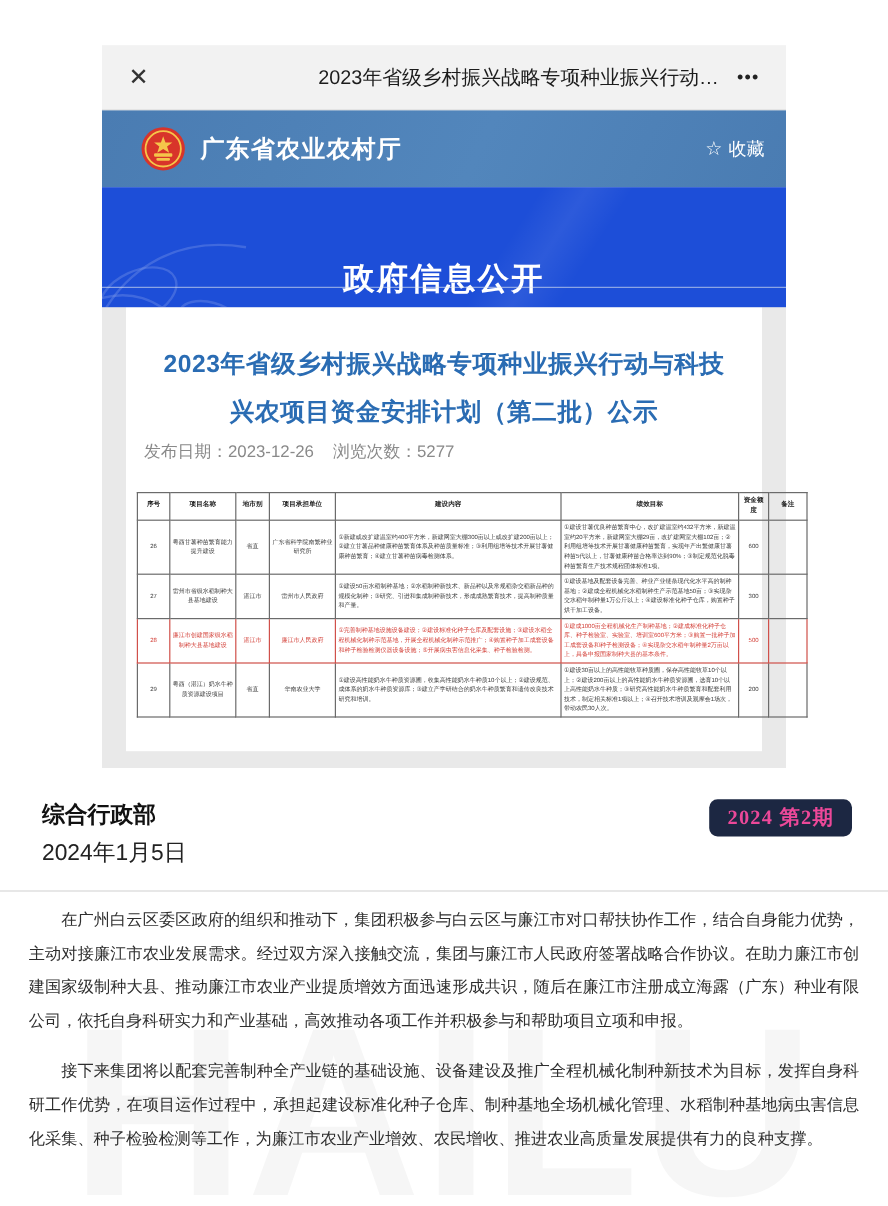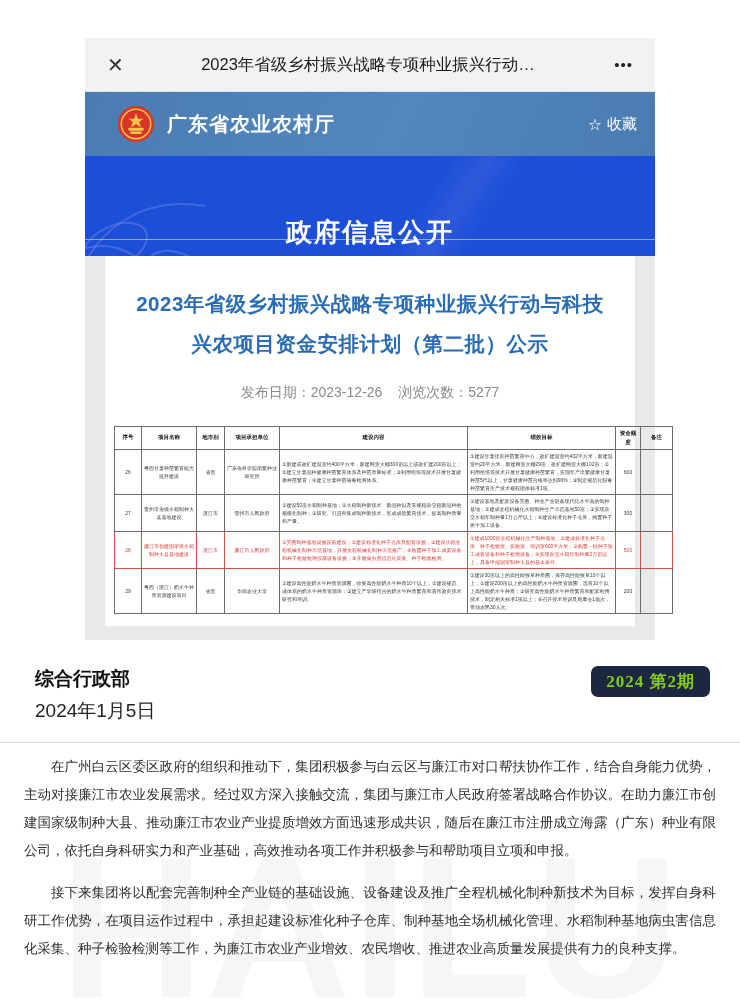--- a/index.html
+++ b/index.html
@@ -12,21 +12,21 @@
   .content{position:relative;z-index:1;}
 
   
   .shot{width:570px;margin:38px auto 0;background:#e9e9e9;}
   .browser-bar{
     height:54px;background:#f2f2f2;border-bottom:1px solid #e0e0e0;
     display:flex;align-items:center;padding:0 22px;box-sizing:border-box;
   }
   .browser-close{font-size:20px;color:#333;cursor:pointer;width:30px;}
   .browser-title{
-    flex:1;text-align:center;font-size:16.5px;color:#1c1c1c;
+    flex:1;text-align:right;font-size:16.5px;color:#1c1c1c;
     white-space:nowrap;overflow:hidden;
   }
   .browser-menu{width:34px;text-align:right;color:#222;font-size:15px;letter-spacing:1px;cursor:pointer;}
 
   .gov-header{
     height:64px;background:linear-gradient(115deg,#4a7cb2 0%,#5286bc 55%,#4a7cb2 100%);
     display:flex;align-items:center;padding:0 18px 0 32px;box-sizing:border-box;
   }
   .emblem{width:38px;height:38px;flex:0 0 38px;margin-right:12px;}
   .gov-name{color:#ffffff;font-size:20px;font-weight:bold;flex:1;letter-spacing:1px;}
@@ -45,42 +45,42 @@
   }
   .banner-title{color:#fff;font-size:26px;font-weight:bold;letter-spacing:2px;position:relative;top:-6px;}
   .banner-line{position:absolute;left:0;right:0;bottom:16px;border-top:1px solid rgba(230,235,240,.55);}
 
   .doc-wrap{background:#e9e9e9;padding:0 20px 14px;}
   .doc{background:#ffffff;min-height:370px;padding:28px 9px 10px;box-sizing:border-box;}
   .doc-title{
     text-align:center;color:#2a6cb3;font-weight:bold;font-size:20.5px;line-height:1.95;
     letter-spacing:.5px;
   }
-  .doc-meta{text-align:center;color:#8a8a8a;font-size:14px;margin-top:20px;}
+  .doc-meta{text-align:left;color:#8a8a8a;font-size:14px;margin-top:4px;}
   .doc-meta span{margin:0 6px;}
 
   table.proj{
     width:100%;border-collapse:collapse;margin-top:24px;table-layout:fixed;
     font-size:5px;color:#3a3a3a;
   }
   table.proj th,table.proj td{
     border:1px solid #6b6b6b;padding:2px 2px;vertical-align:middle;
     word-break:break-all;line-height:1.6;
   }
   table.proj th{font-weight:bold;text-align:center;font-size:5.5px;color:#222;}
   td.c{text-align:center;}
   td.l{text-align:left;}
   tr.hl td{color:#d23c34;border-color:#d0504a;}
 
   
   .issue-row{display:flex;justify-content:space-between;align-items:flex-start;margin:26px 30px 12px 35px;gap:24px;}
   .dept{font-family:"Liberation Serif","DejaVu Serif",serif;font-weight:bold;font-size:19px;color:#111;}
   .pub-date{font-family:Liberation Sans, sans-serif;font-size:19px;color:#222;margin-top:6px;}
   .issue-badge{
-    background:#1c2742;color:#84cc16;font-family:"Liberation Serif","DejaVu Serif",serif;
+    background:#1c2742;color:#ec4899;font-family:"Liberation Serif","DejaVu Serif",serif;
     font-weight:bold;font-size:17px;padding:4px 15px;border-radius:7px;letter-spacing:1px;
   }
 
   .divider{border:none;border-top:1px solid #d7d7d7;margin:18px 0 0;}
 
   .headline{margin:18px 28px 0;font-size:16px;font-weight:bold;color:#0a0a0a;line-height:1.6;}
   .headline .bullet{font-size:11px;position:relative;top:-2px;margin-right:8px;}
 
   .paras{margin:6px 24px 0;}
   .paras p{

